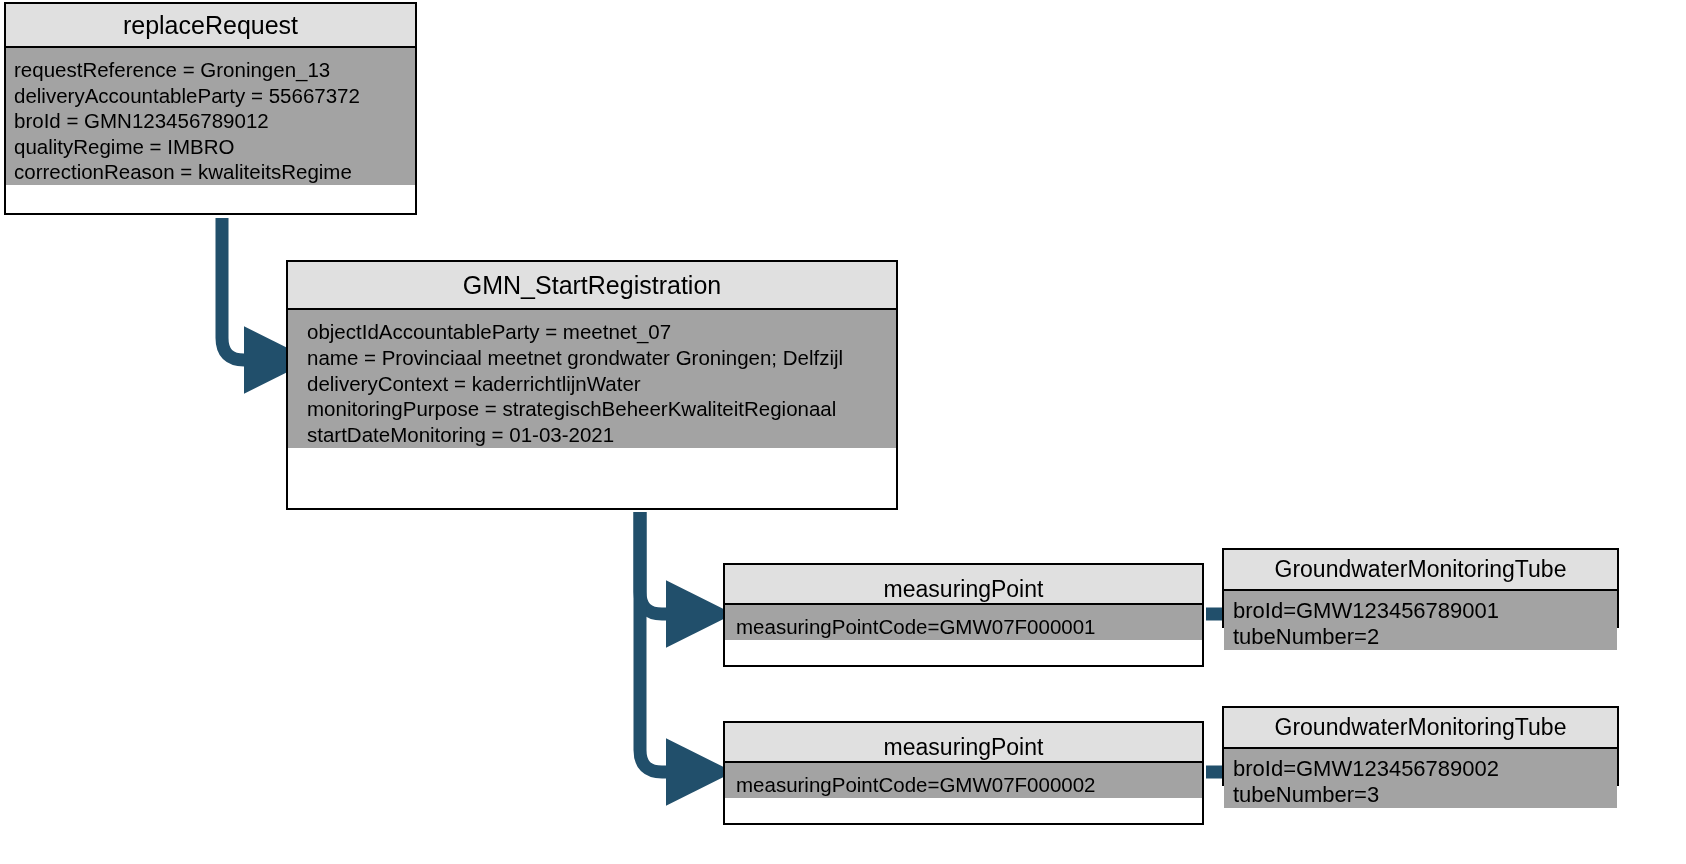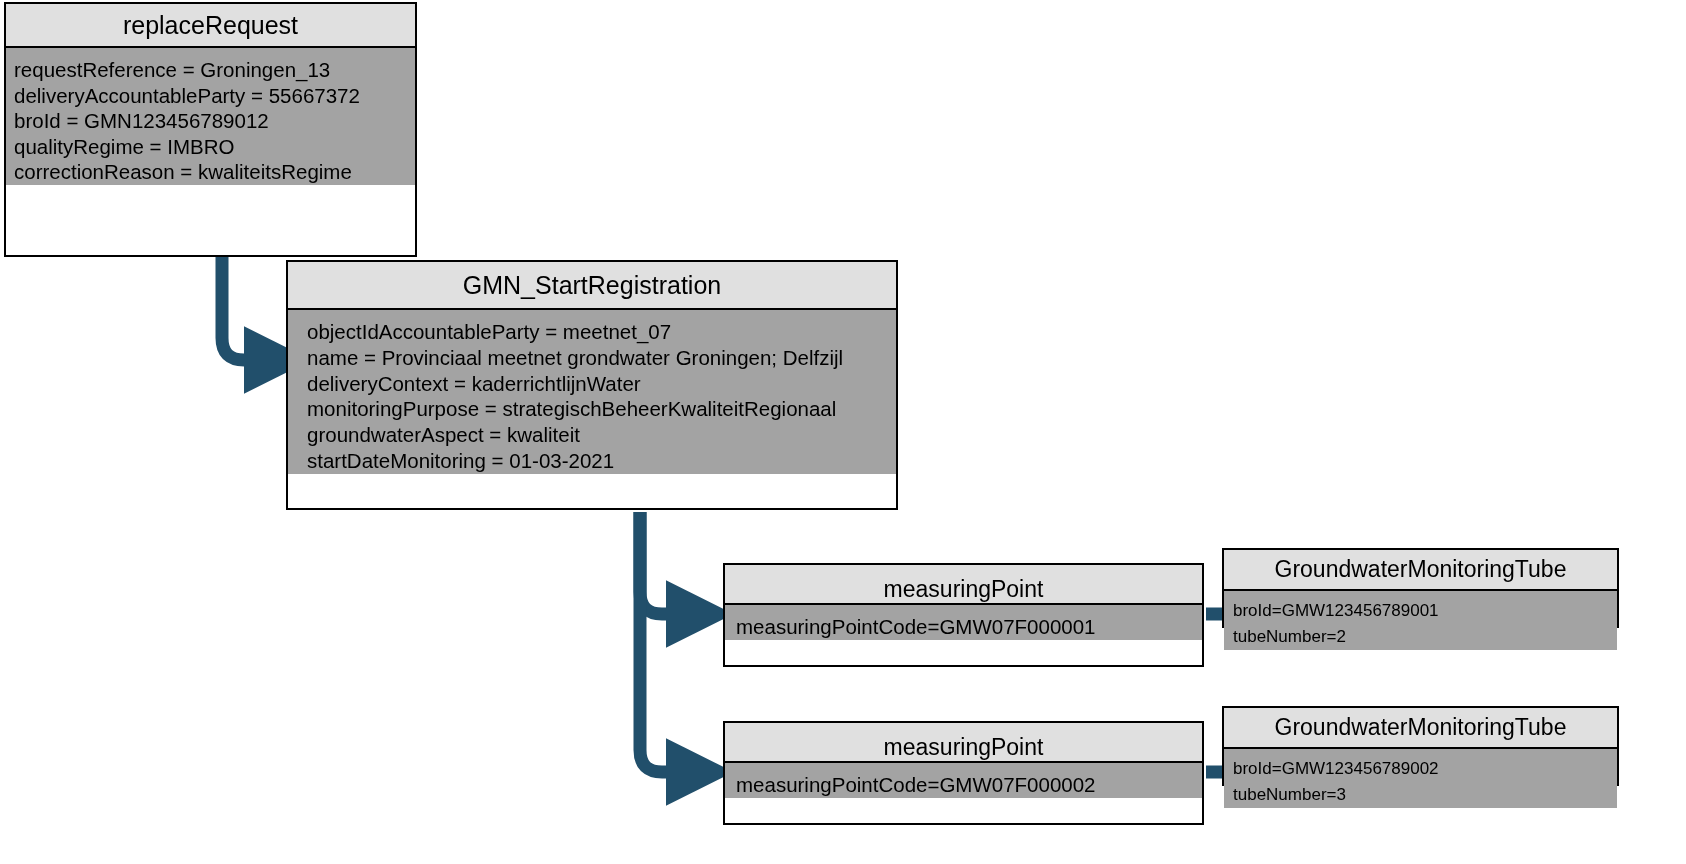--- a/index.html
+++ b/index.html
@@ -43,21 +43,21 @@
     box-sizing: border-box;
     color: #000000;
     background: #a3a3a3;
   }
   .uml-body .attr-line {
     white-space: nowrap;
     overflow: hidden;
   }
 
   
-  #box-replace-request { left: 4px; top: 2px; width: 413px; height: 255px; }
+  #box-replace-request { left: 4px; top: 2px; width: 413px; height: 213px; }
   #box-replace-request .uml-header { height: 44px; line-height: 42px; font-size: 25px; }
   #box-replace-request .uml-body { padding: 9px 8px 0 8px; }
   #box-replace-request .attr-line { font-size: 20.5px; line-height: 25.6px; }
 
   
   #box-gmn-start-registration { left: 286px; top: 260px; width: 612px; height: 250px; }
   #box-gmn-start-registration .uml-header { height: 48px; line-height: 46px; font-size: 25px; }
   #box-gmn-start-registration .uml-body { padding: 9px 0 0 19px; }
   #box-gmn-start-registration .attr-line { font-size: 20.5px; line-height: 25.8px; }
 
@@ -66,21 +66,21 @@
   .box-measuring-point .uml-header { height: 40px; line-height: 48px; font-size: 23px; }
   .box-measuring-point .uml-body { padding: 9px 12px 0 11px; }
   .box-measuring-point .attr-line { font-size: 20.5px; line-height: 26px; }
   #box-measuring-point-1 { top: 563px; }
   #box-measuring-point-2 { top: 721px; }
 
   
   .box-gw-tube { left: 1222px; width: 397px; height: 80px; }
   .box-gw-tube .uml-header { height: 41px; line-height: 39px; font-size: 23px; }
   .box-gw-tube .uml-body { padding: 7px 0 0 9px; }
-  .box-gw-tube .attr-line { font-size: 17px; line-height: 26px; }
+  .box-gw-tube .attr-line { font-size: 22px; line-height: 26px; }
   #box-gw-tube-1 { top: 548px; }
   #box-gw-tube-2 { top: 706px; }
 </style>
 </head>
 <body>
 
 <div id="canvas">
 
   <svg id="connectors" viewBox="0 0 1686 864" width="1686" height="864" xmlns="http://www.w3.org/2000/svg">
     <defs>
@@ -121,21 +121,20 @@
     </div>
   </div>
 
   <div class="uml-box" id="box-gmn-start-registration">
     <div class="uml-header">GMN_StartRegistration</div>
     <div class="uml-body">
       <div class="attr-line">objectIdAccountableParty = meetnet_07</div>
       <div class="attr-line">name = Provinciaal meetnet grondwater Groningen; Delfzijl</div>
       <div class="attr-line">deliveryContext = kaderrichtlijnWater</div>
       <div class="attr-line">monitoringPurpose = strategischBeheerKwaliteitRegionaal</div>
-      <div class="attr-line">groundwaterAspect = kwaliteit</div>
       <div class="attr-line">startDateMonitoring = 01-03-2021</div>
     </div>
   </div>
 
   <div class="uml-box box-measuring-point" id="box-measuring-point-1">
     <div class="uml-header">measuringPoint</div>
     <div class="uml-body">
       <div class="attr-line">measuringPointCode=GMW07F000001</div>
     </div>
   </div>

